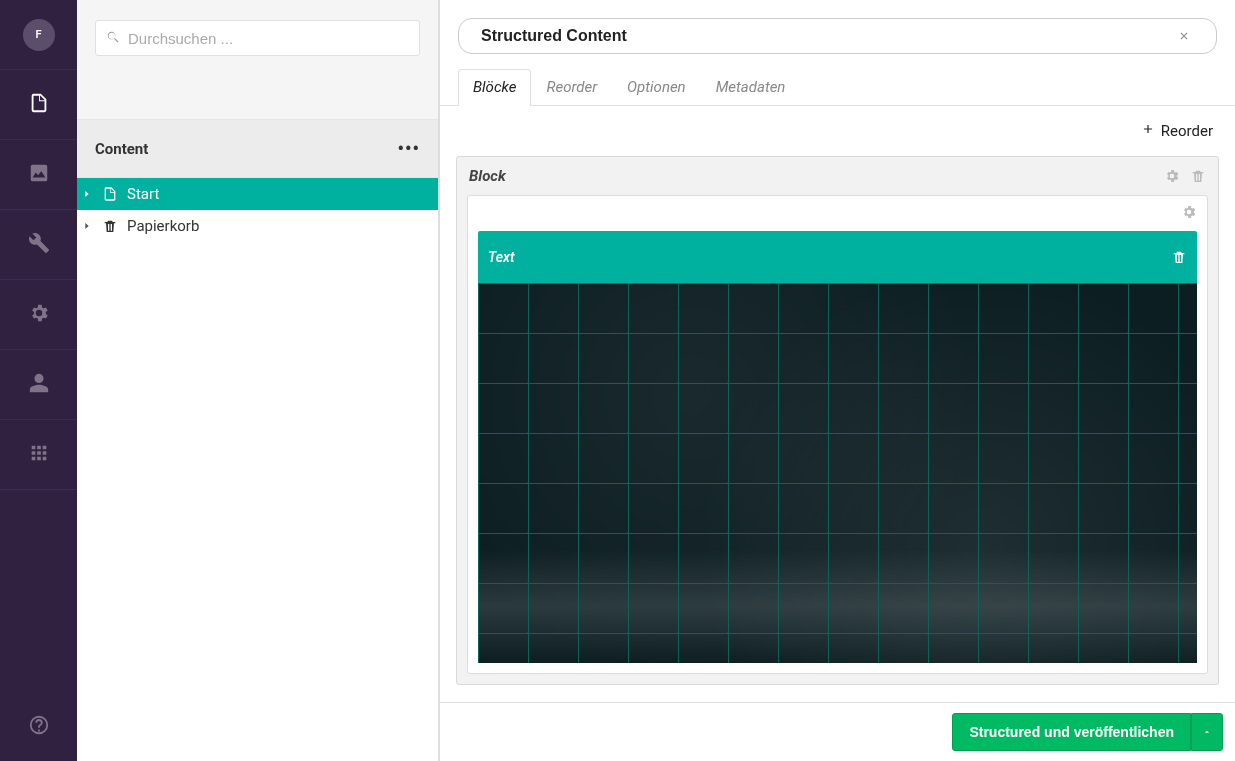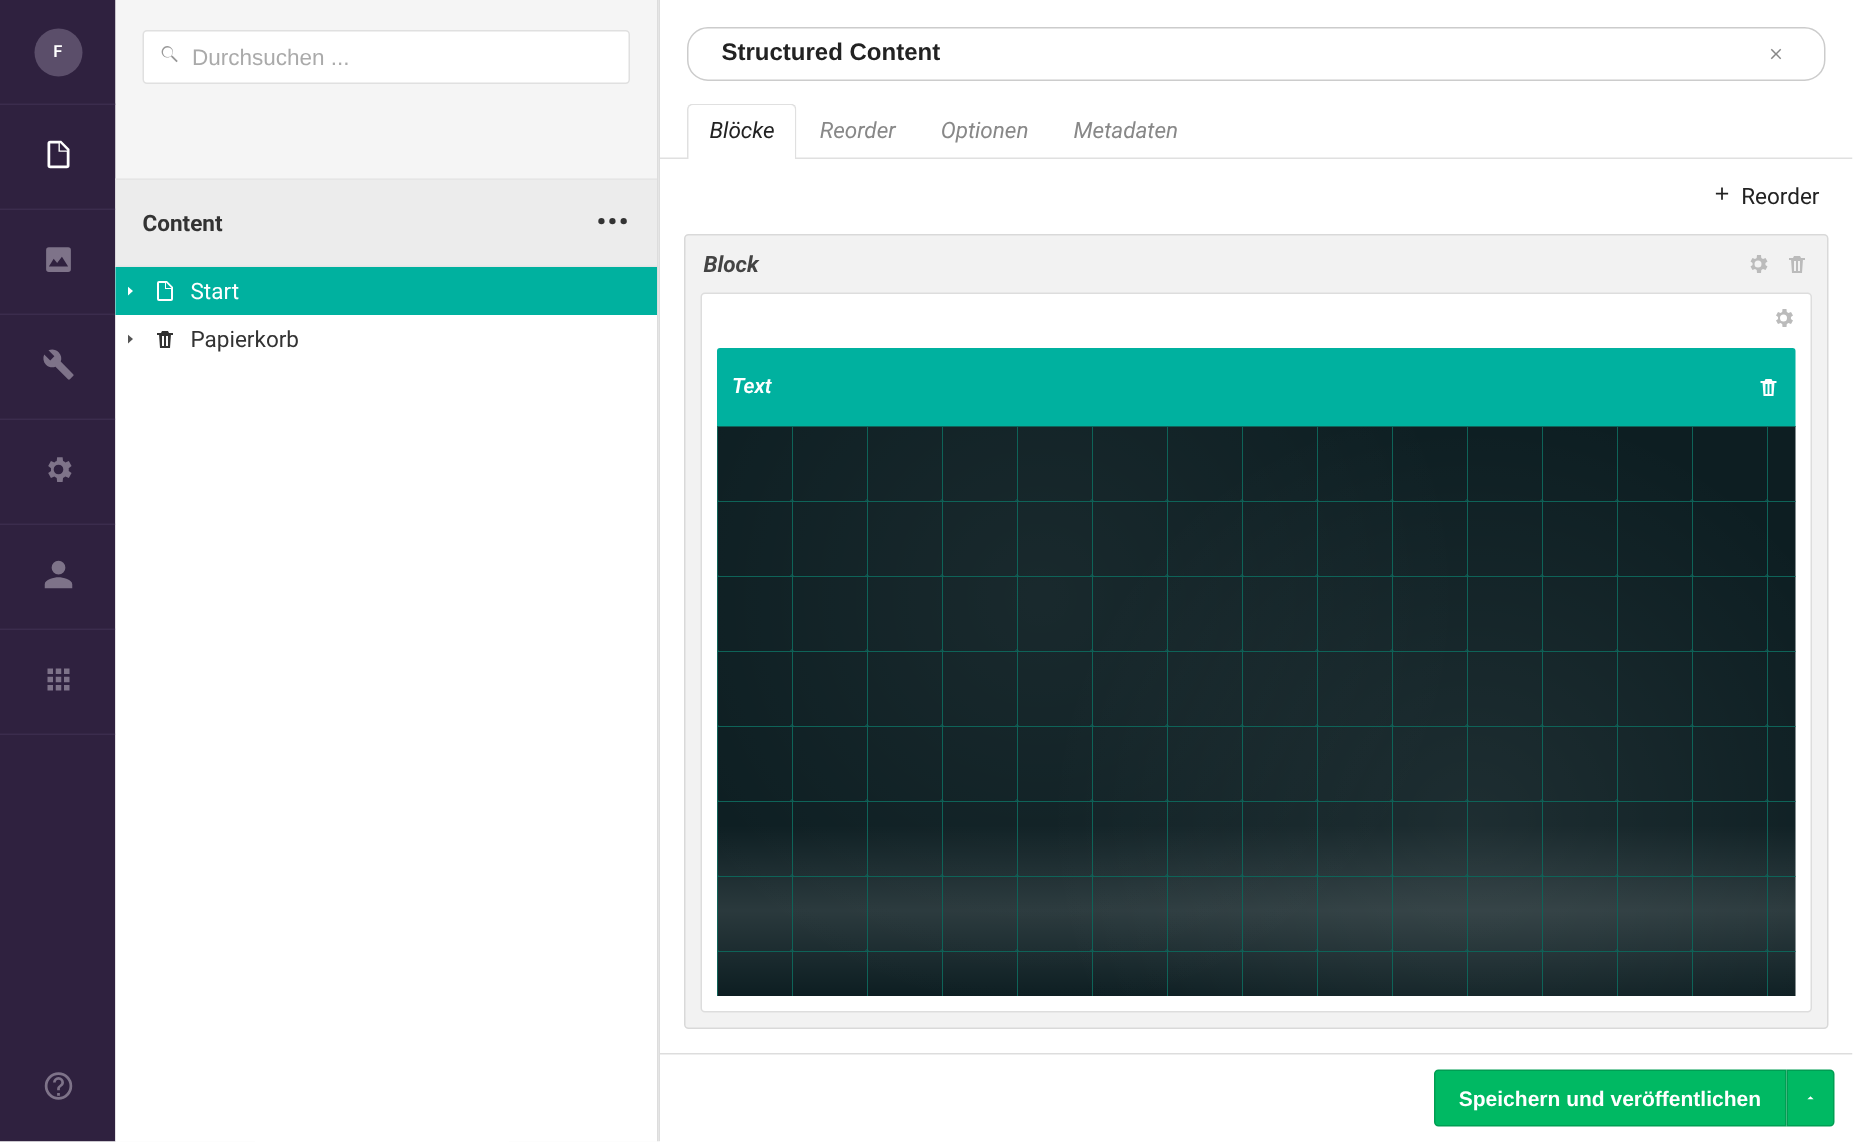--- a/index.html
+++ b/index.html
@@ -433,21 +433,21 @@
           </span>
         </div>
 
         <div class="preview"></div>
       </div>
     </div>
   </div>
 
   <div class="publish-bar">
     <div class="publish-btn">
-      <button class="publish-main">Speichern und veröffentlichen</button>
+      <button class="publish-main">Structured und veröffentlichen</button>
       <button class="publish-caret">
         <span>
           <svg viewBox="0 0 24 24" width="10" height="10" fill="#fff">
               <path d="M7 14l5-5 5 5z"></path>
             </svg>
         </span>
       </button>
     </div>
   </div>
 

